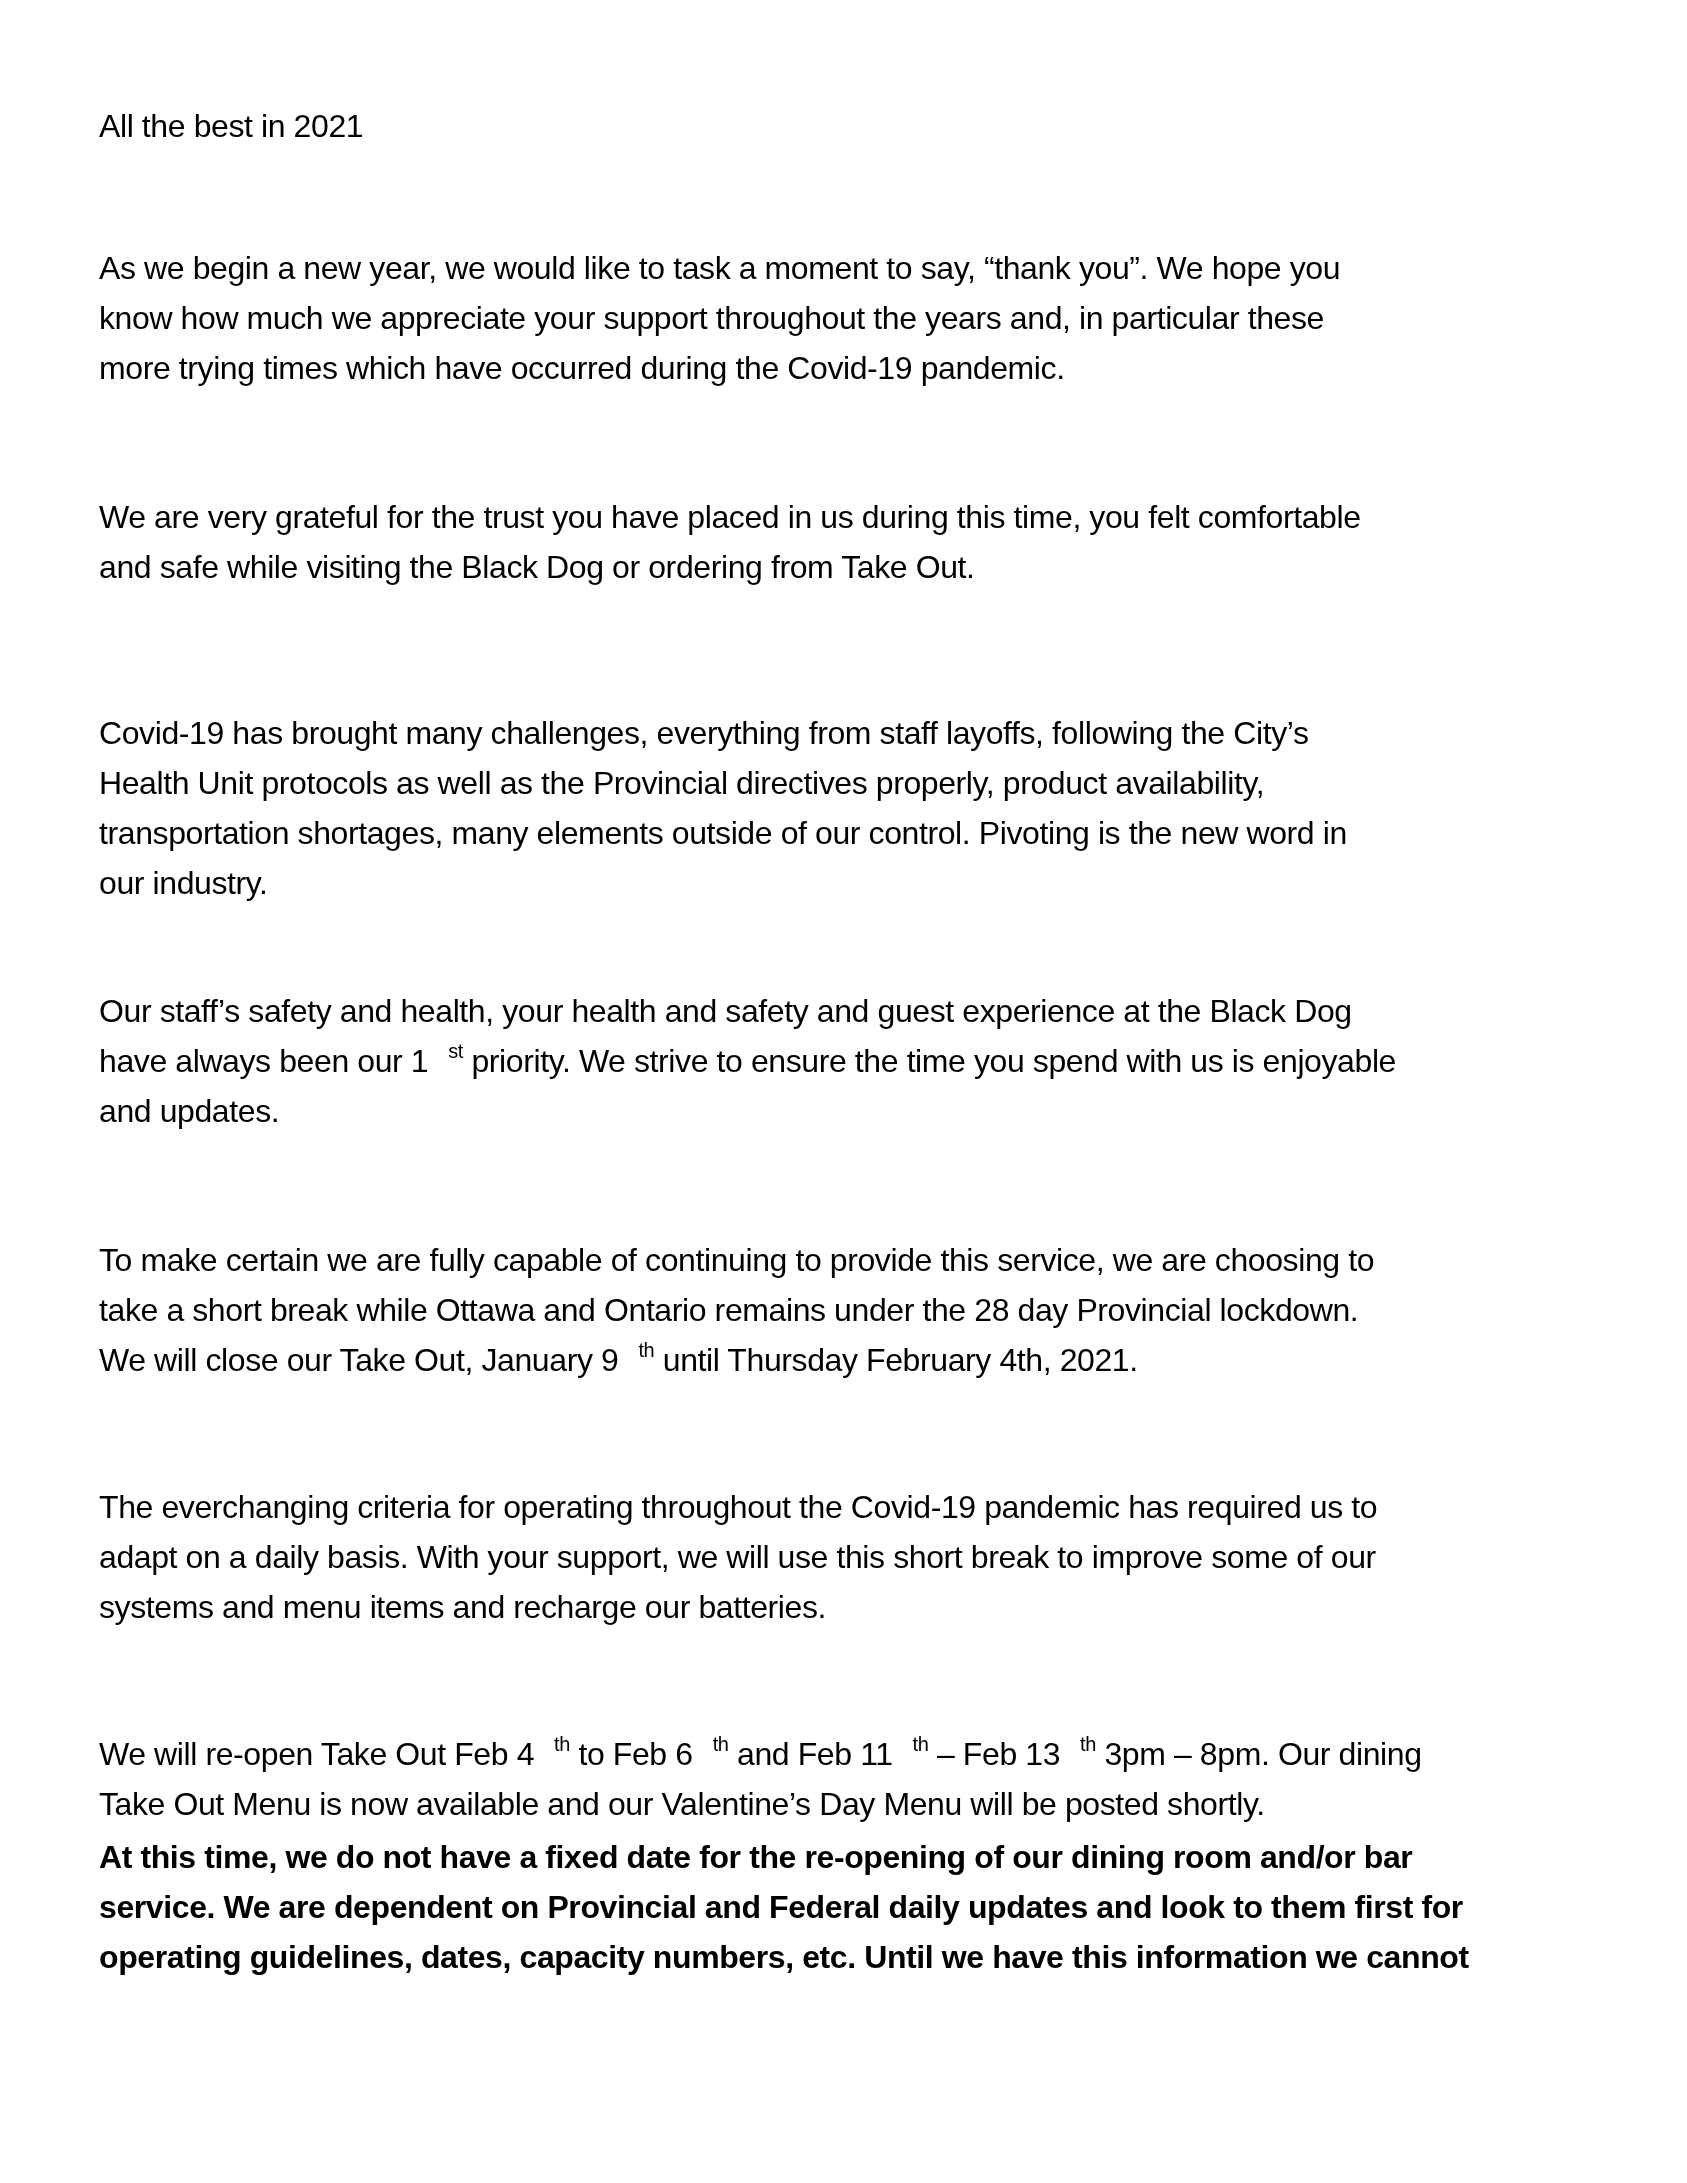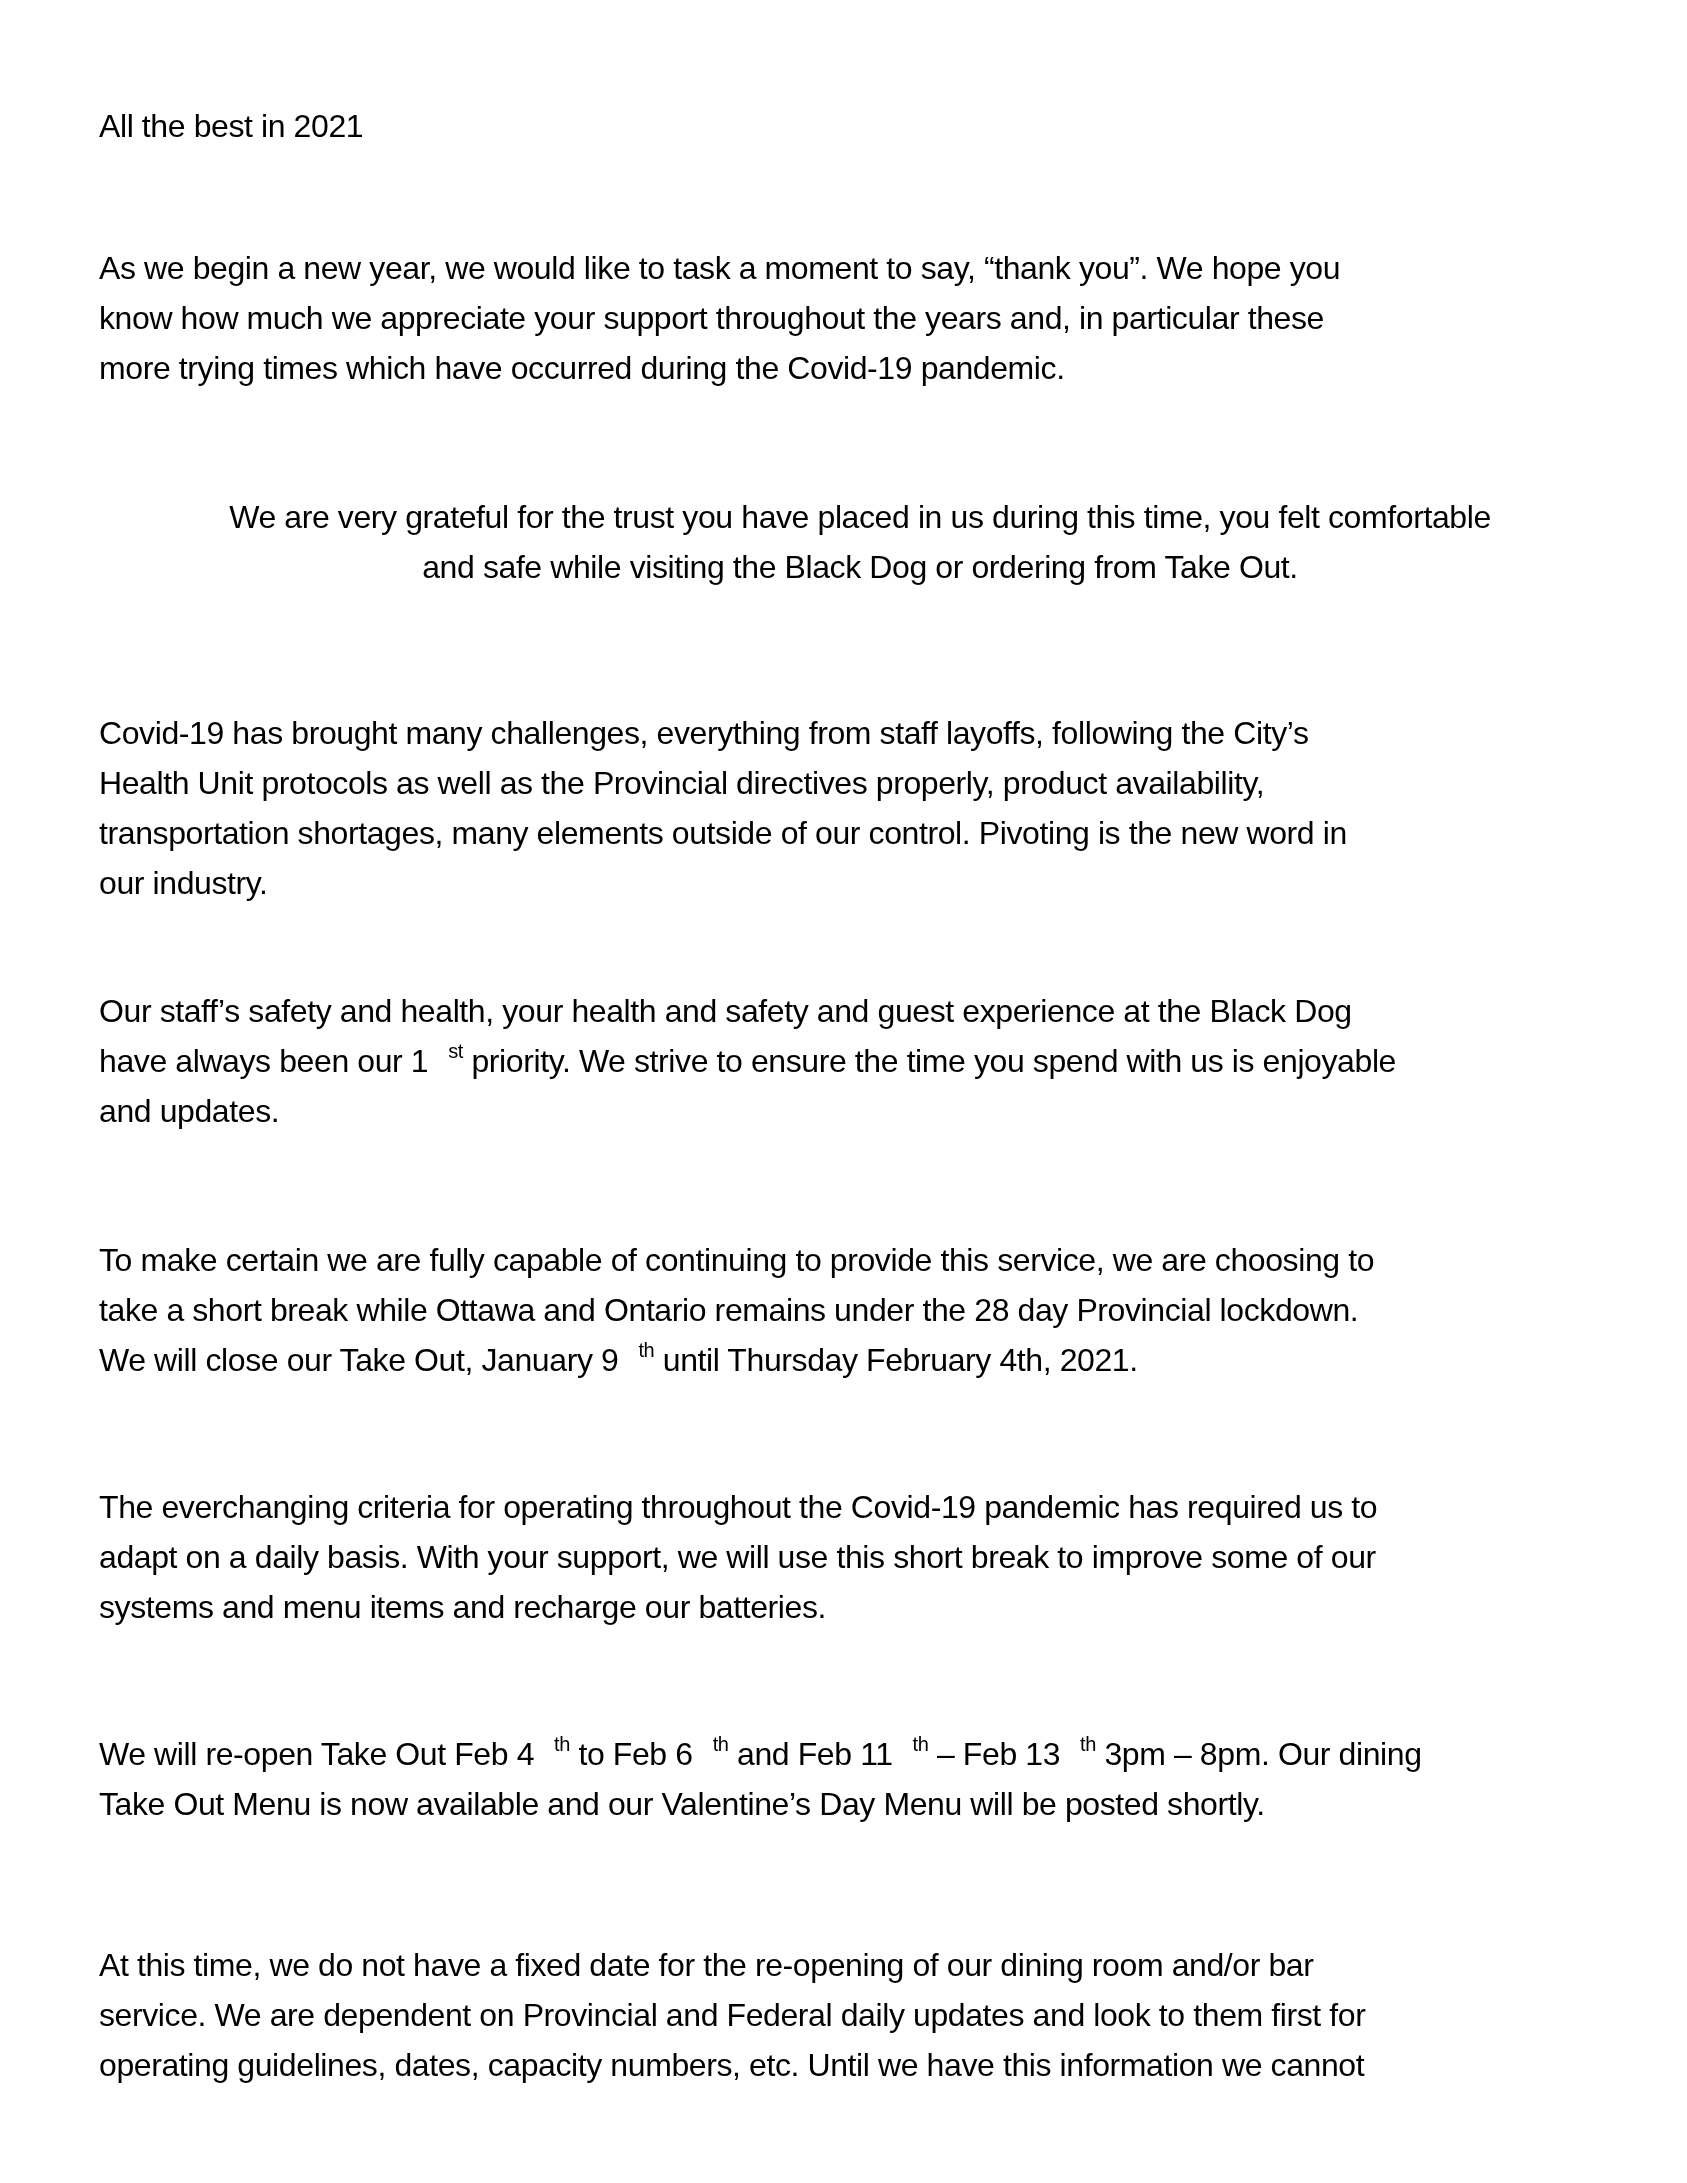--- a/index.html
+++ b/index.html
@@ -53,21 +53,21 @@
   <div class="para" style="top:101px;">
     <span class="line">All the best in 2021</span>
   </div>
 
   <div class="para" style="top:243px;">
     <span class="line">As we begin a new year, we would like to task a moment to say, “thank you”. We hope you</span>
     <span class="line">know how much we appreciate your support throughout the years and, in particular these</span>
     <span class="line">more trying times which have occurred during the Covid-19 pandemic.</span>
   </div>
 
-  <div class="para" style="top:492px;text-align:center;">
+  <div class="para" style="top:492px;">
     <span class="line">We are very grateful for the trust you have placed in us during this time, you felt comfortable</span>
     <span class="line">and safe while visiting the Black Dog or ordering from Take Out.</span>
   </div>
 
   <div class="para" style="top:688px;margin-top:20px;">
     <span class="line">Covid-19 has brought many challenges, everything from staff layoffs, following the City’s</span>
     <span class="line">Health Unit protocols as well as the Provincial directives properly, product availability,</span>
     <span class="line">transportation shortages, many elements outside of our control. Pivoting is the new word in</span>
     <span class="line">our industry.</span>
   </div>
@@ -88,20 +88,20 @@
     <span class="line">The everchanging criteria for operating throughout the Covid-19 pandemic has required us to</span>
     <span class="line">adapt on a daily basis. With your support, we will use this short break to improve some of our</span>
     <span class="line">systems and menu items and recharge our batteries.</span>
   </div>
 
   <div class="para" style="top:1729px;">
     <span class="line"><span>We will re-open Take Out Feb 4</span><sup>th</sup><span> to Feb 6</span><sup>th</sup><span> and Feb 11</span><sup>th</sup><span> – Feb 13</span><sup>th</sup><span> 3pm – 8pm. Our dining</span></span>
     <span class="line">Take Out Menu is now available and our Valentine’s Day Menu will be posted shortly.</span>
   </div>
 
-  <div class="para" style="top:1940px;">
+  <div class="para" style="top:1832px;font-weight:bold;">
     <span class="line">At this time, we do not have a fixed date for the re-opening of our dining room and/or bar</span>
     <span class="line">service. We are dependent on Provincial and Federal daily updates and look to them first for</span>
     <span class="line">operating guidelines, dates, capacity numbers, etc. Until we have this information we cannot</span>
   </div>
 
 </div>
 
 
 </body></html>

